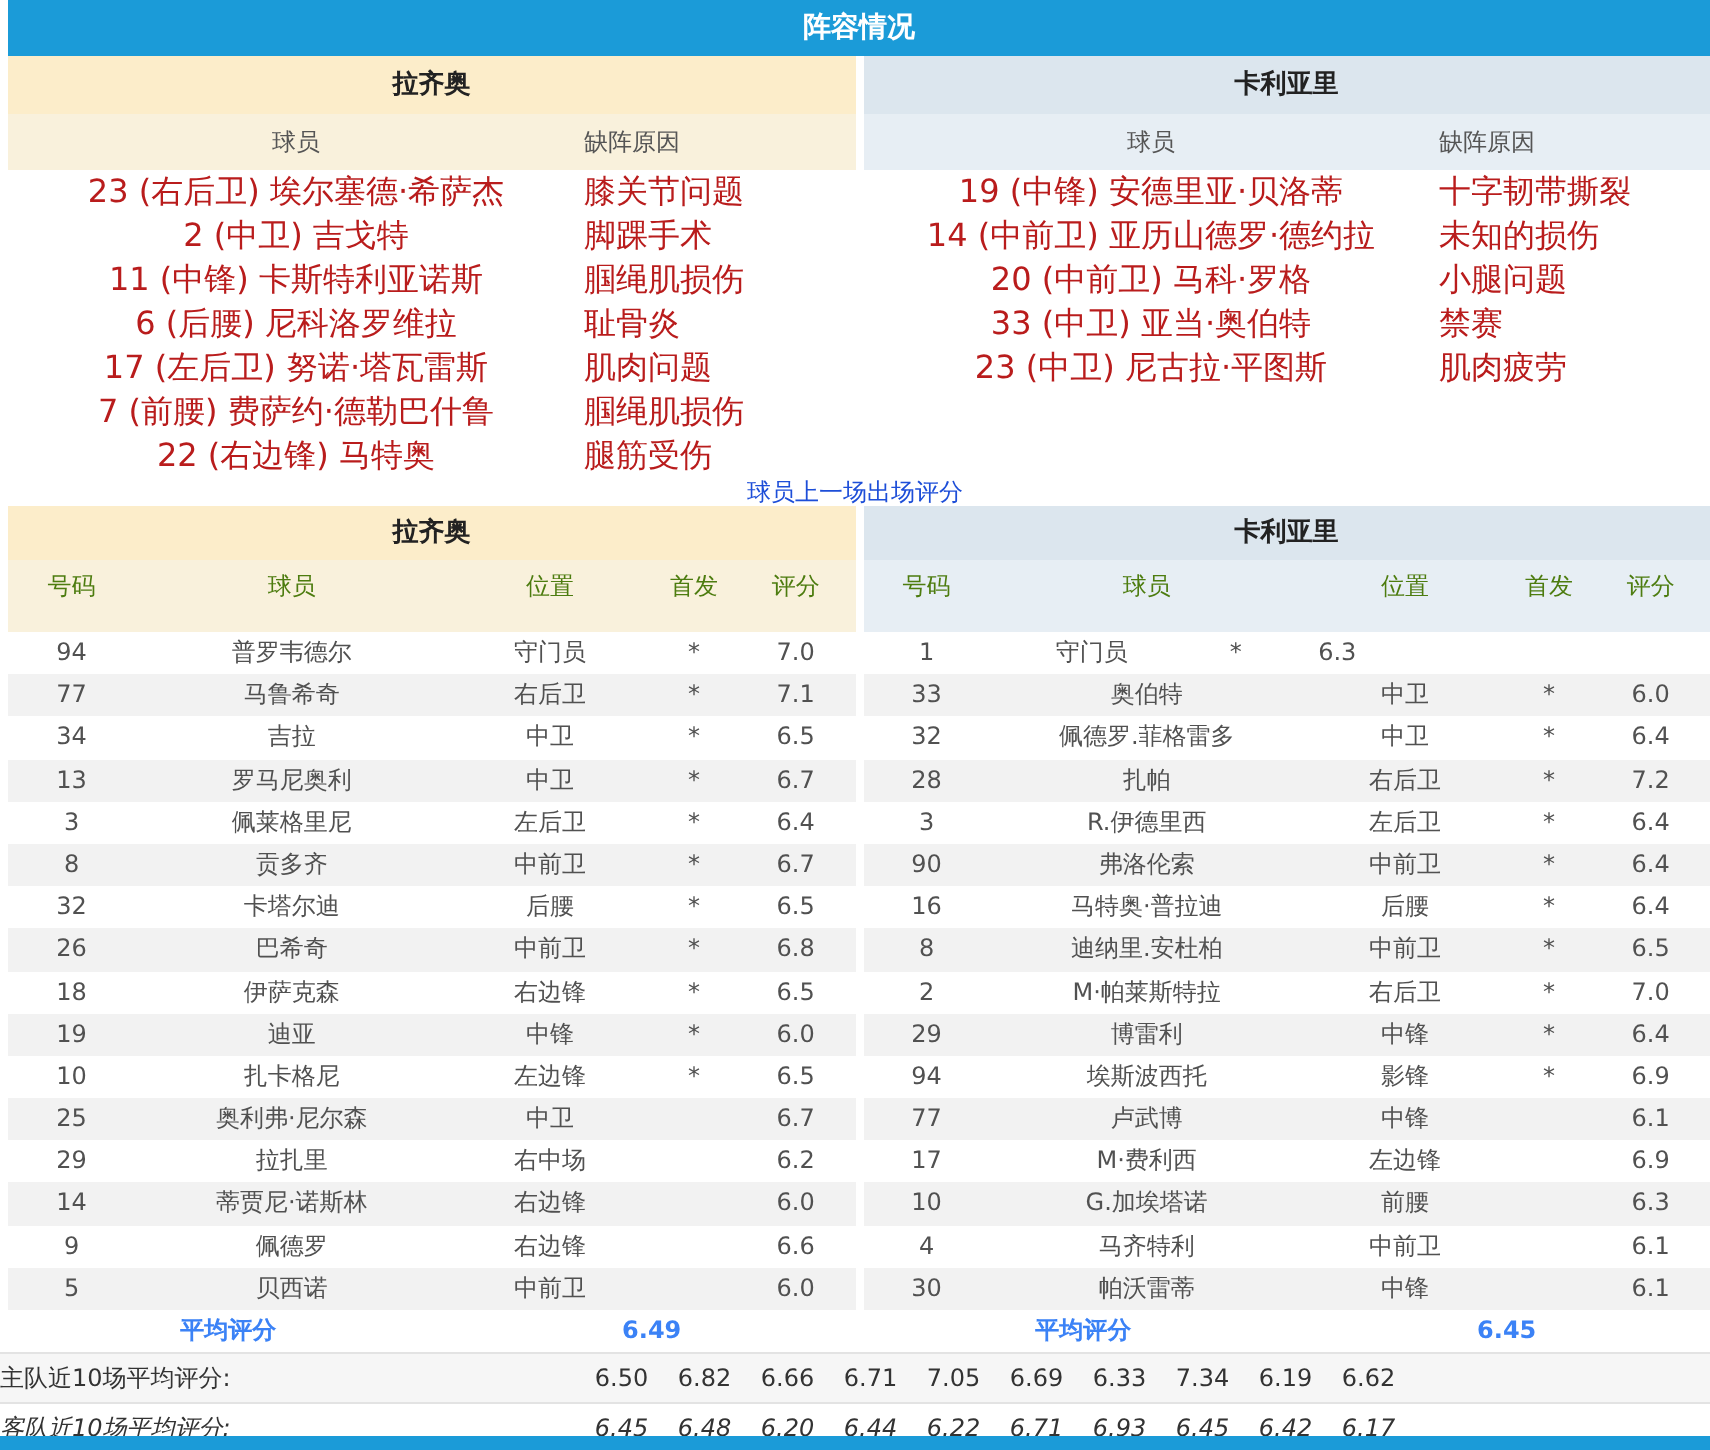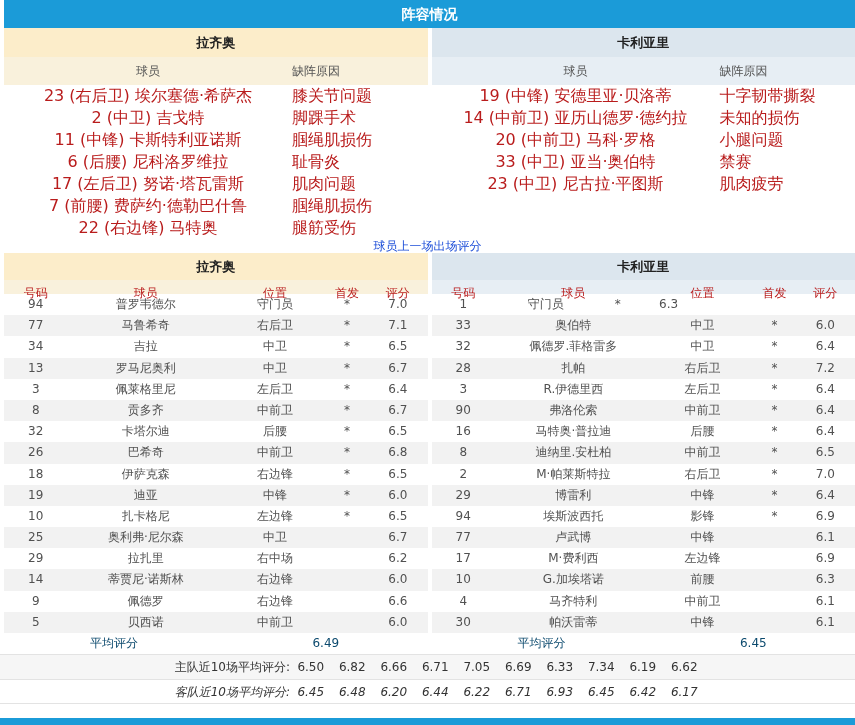--- a/index.html
+++ b/index.html
@@ -23,38 +23,38 @@
   
   .mhead { height:28px; line-height:28px; display:flex; font-size:12px; color:#555; }
   .mrow  { height:22px; line-height:22px; display:flex; font-size:16px; color:#b91c1c; }
   .mcell-p { width:68%; text-align:center; }
   .mcell-r { width:32%; }
 
   .caption { height:14px; line-height:14px; text-align:center; font-size:12px; color:#1d4ed8; }
 
   
   .rtitle { height:27px; line-height:27px; }
-  .rhead { height:14px; line-height:27px; display:flex; font-size:12px; color:#b91c1c; }
+  .rhead { height:36px; line-height:27px; display:flex; font-size:12px; color:#4d7c0f; }
   .drow  { height:21.2px; line-height:21.2px; display:flex; font-size:12px; color:#515151; }
   .drow.alt { background:#f2f2f2; }
   .c1 { width:15%; text-align:center; }
   .c2 { width:37%; text-align:center; }
   .c3 { width:24%; text-align:center; }
   .c4 { width:10%; text-align:center; }
   .c5 { width:14%; text-align:center; }
-  .avgrow { height:21px; line-height:21px; display:flex; font-size:12px; color:#0c4a6e; }
+  .avgrow { height:21px; line-height:21px; display:flex; font-size:12px; color:#3b82f6;font-weight:bold; }
   .avl { width:52%; text-align:center; }
   .avv { width:48%; text-align:center; }
 
   
   .hist { height:25px; line-height:25px; font-size:12px; color:#333;
           border-top:1px solid #e3e3e3; display:flex; }
   .hist.first { background:#f6f6f6; }
   .hist.second { background:#fff; border-bottom:1px solid #e3e3e3;font-style:italic; }
-  .hlabel { display:inline-block; width:290px; text-align:right;padding-left:12px; }
+  .hlabel { display:inline-block; width:290px; text-align:left; }
   .hvals { display:inline-flex; }
   .hval { display:inline-block; width:41.5px; text-align:center; }
 
   .bottombar { position:absolute; left:0; right:0; bottom:0; height:7px; background:#1b9bd8; }
 </style>
 </head>
 <body>
 
 <div class="page">
 

